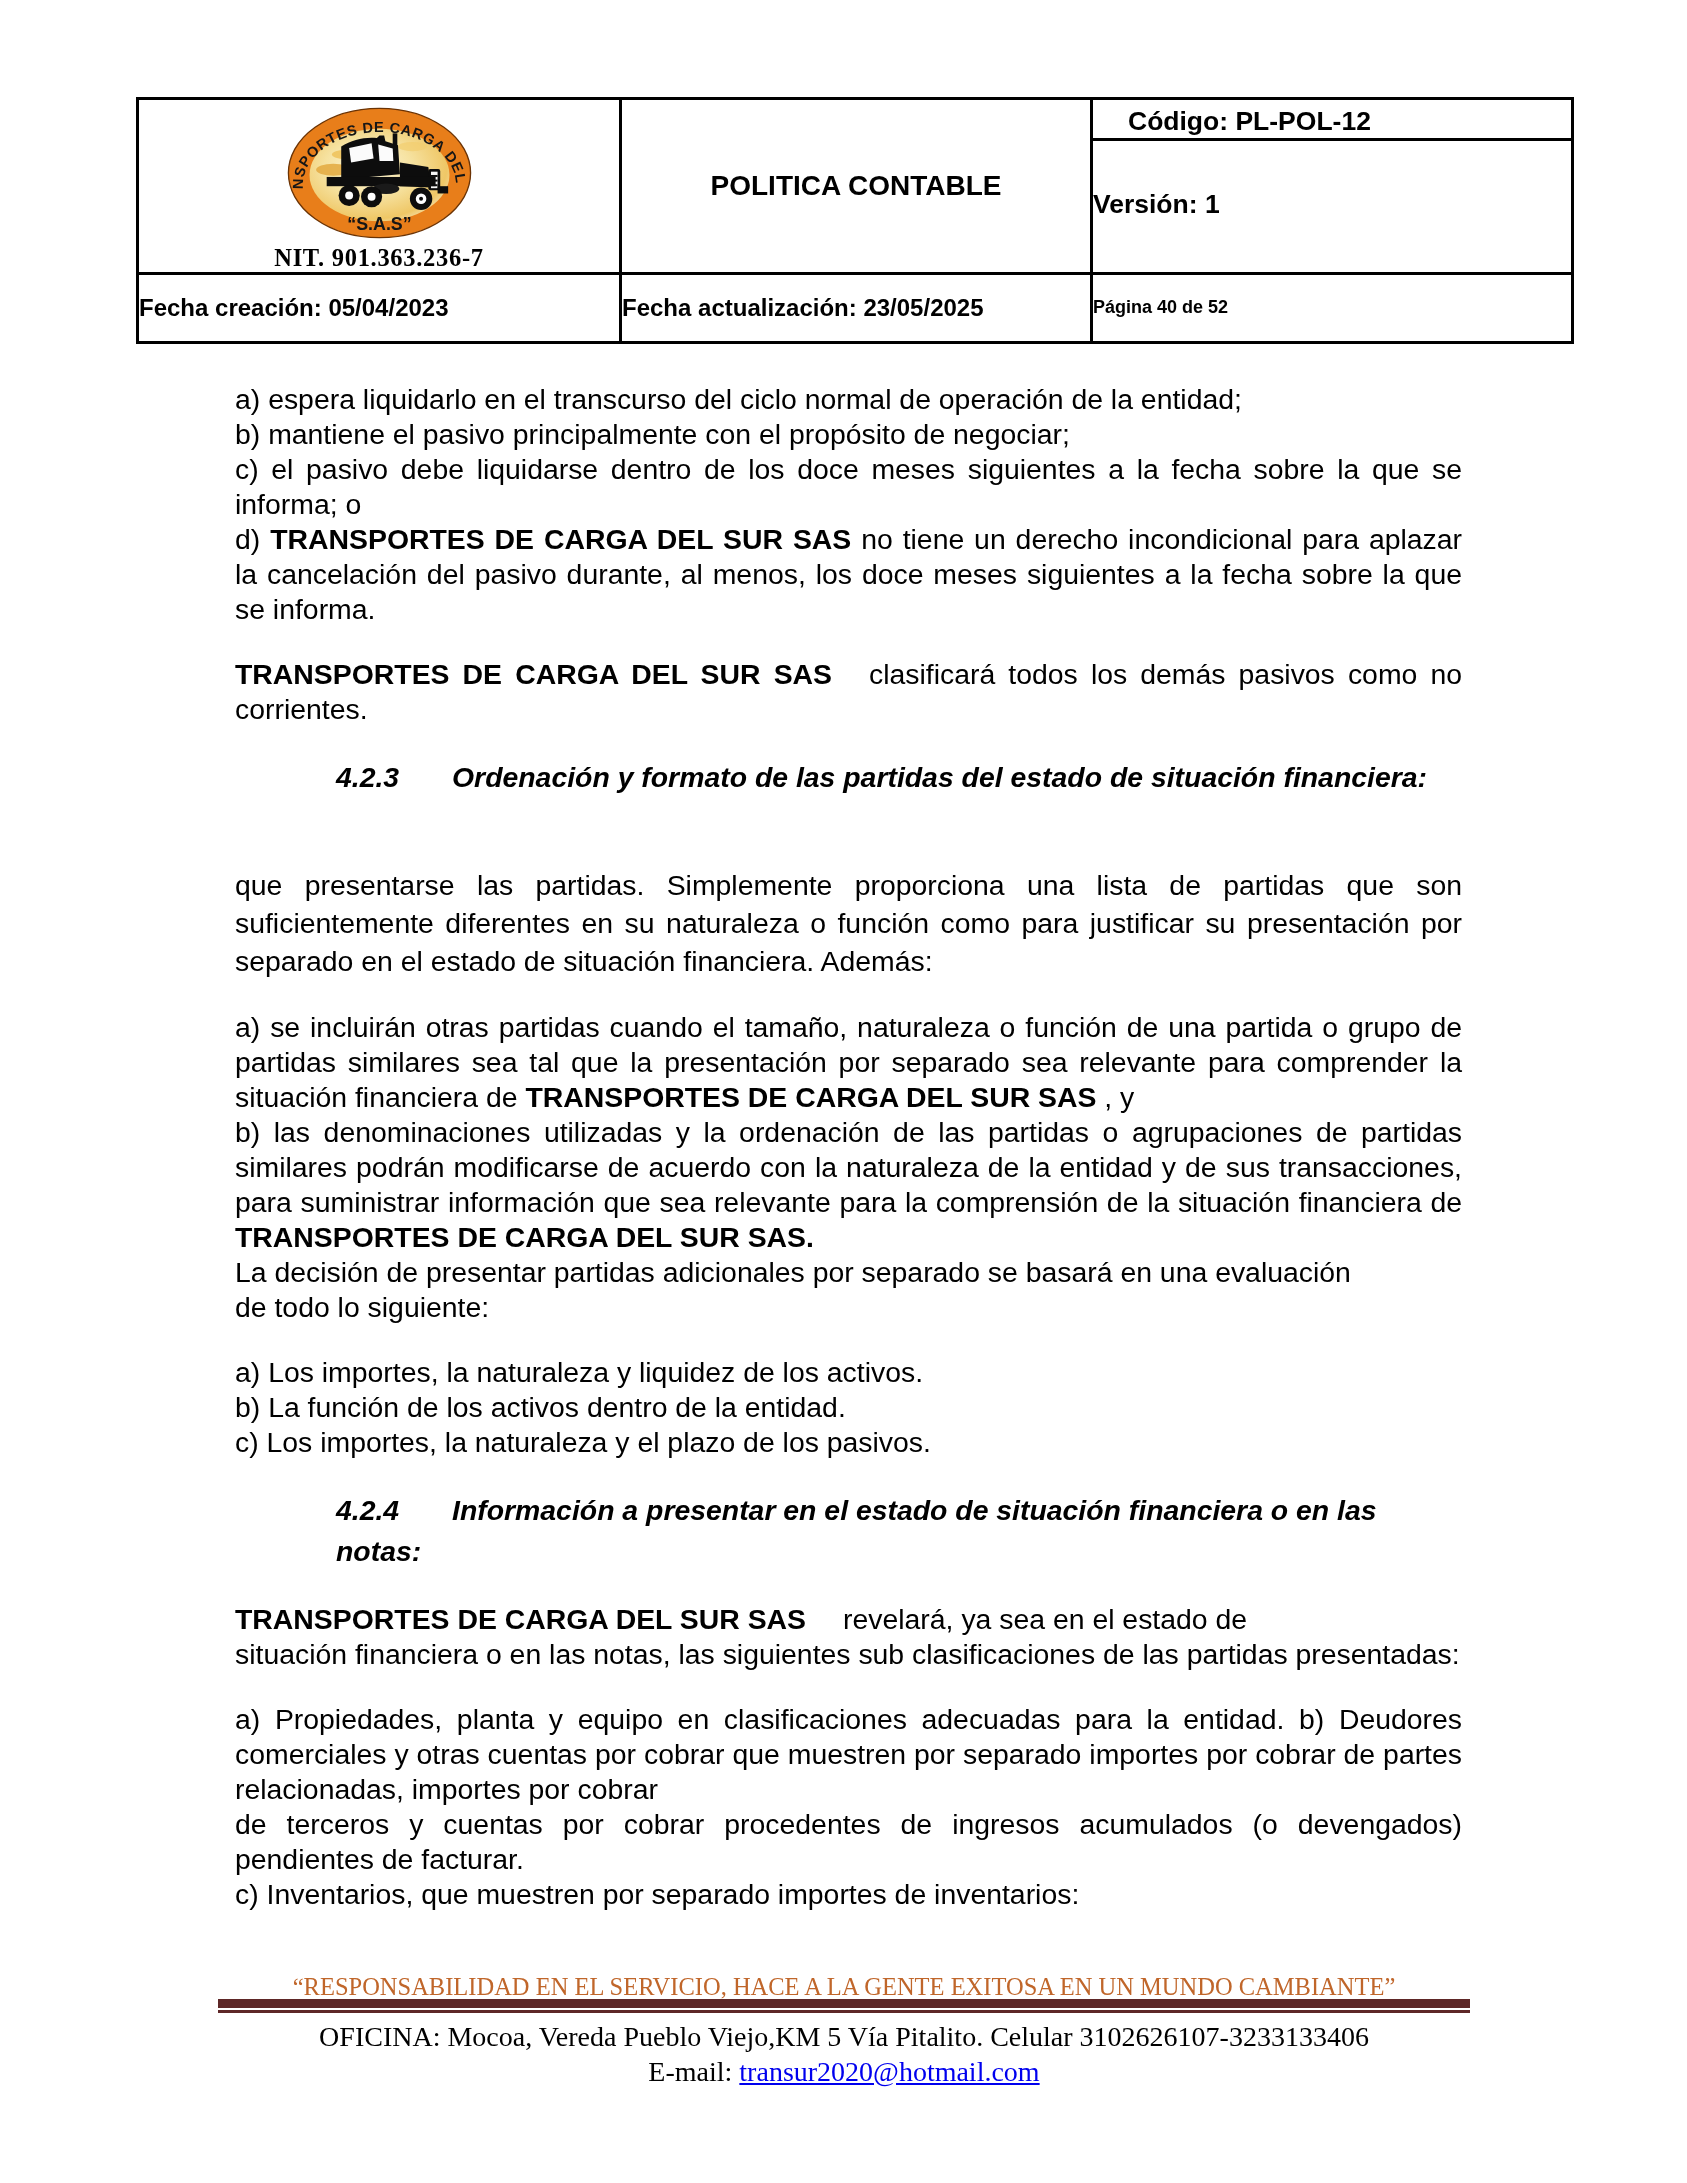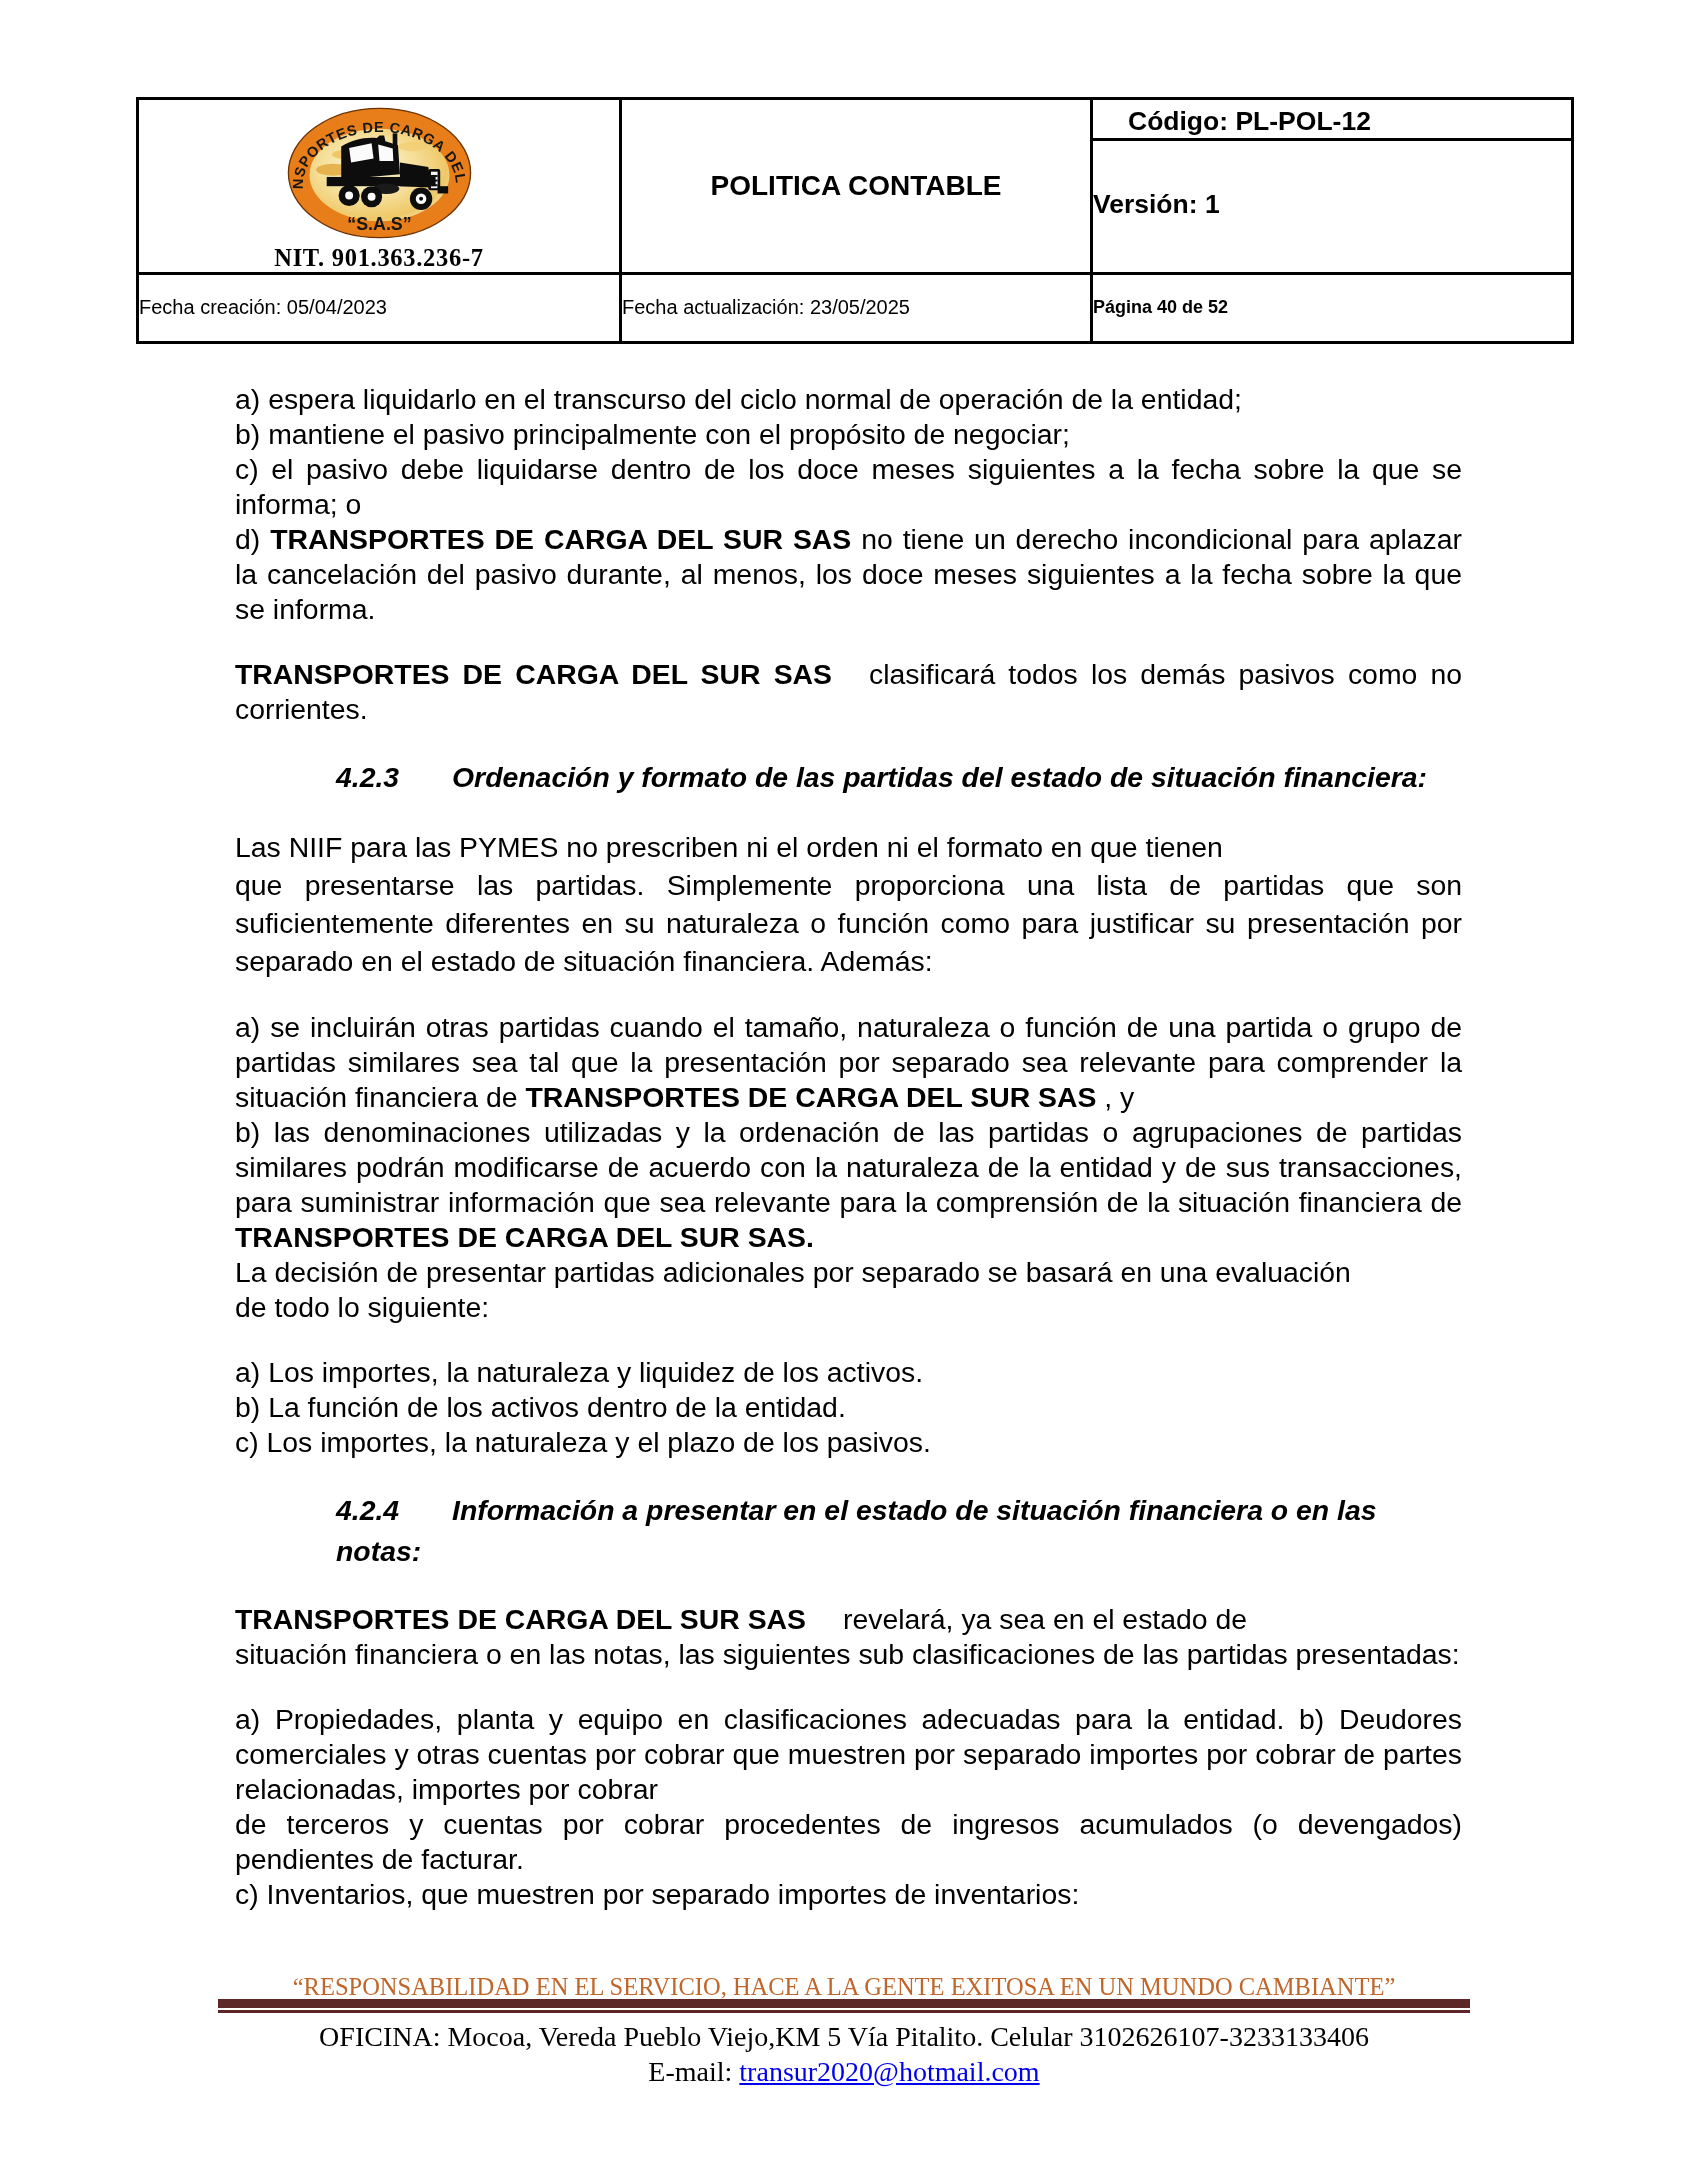--- a/index.html
+++ b/index.html
@@ -16,21 +16,21 @@
   .col1{width:480px;} .col2{width:468px;} .col3{width:478px;}
   .logo-cell{text-align:center;vertical-align:top;}
   .logo-wrap{display:flex;flex-direction:column;align-items:center;padding-top:6.6px;}
   .nit{font-family:"Liberation Serif",serif;font-weight:bold;font-size:24.5px;margin-top:5px;letter-spacing:0.7px;}
   .title-cell{text-align:center;font-weight:bold;font-size:28px;}
   .code-cell{vertical-align:top;}
   .code-box{height:34px;border-bottom:3.3px solid #000;display:flex;align-items:center;
     padding-left:35px;font-weight:bold;font-size:26.5px;}
   .version-box{height:126px;display:flex;align-items:center;
     font-weight:bold;font-size:26.5px;}
-  .date-cell{font-weight:normal;font-size:20px;padding-left:17px;height:66px;}
+  .date-cell{font-weight:bold;font-size:24px;padding-left:17px;height:66px;}
   .page-cell{font-weight:bold;font-size:18px;padding:8px 0 0 17px;vertical-align:top;height:66px;margin-top:26px;}
   
   .body-content{
     position:absolute;left:235px;top:370px;width:1227px;
     font-size:28.4px;line-height:35px;text-align:justify;
   }
   .paragraph{margin:12px 0 30px 0;}
   .paragraph.loose{line-height:38px;}
   .paragraph b{font-weight:bold;}
   .gap{display:inline-block;width:37px;}
@@ -119,21 +119,21 @@
     <td class="col2 date-cell">Fecha actualización: 23/05/2025</td>
     <td class="col3 page-cell">Página 40 de 52</td>
   </tr>
 </tbody>
   </table>
 
 <div class="body-content">
     <div class="paragraph"><span>a) espera liquidarlo en el transcurso del ciclo normal de operación de la entidad;</span><br><span>b) mantiene el pasivo principalmente con el propósito de negociar;</span><br><span>c) el pasivo debe liquidarse dentro de los doce meses siguientes a la fecha sobre la que se informa; o</span><br><span>d) </span><b>TRANSPORTES DE CARGA DEL SUR SAS</b><span> no tiene un derecho incondicional para aplazar la cancelación del pasivo durante, al menos, los doce meses siguientes a la fecha sobre la que se informa.</span></div>
     <div class="paragraph"><b>TRANSPORTES DE CARGA DEL SUR SAS</b><span class="gap"></span><span>clasificará todos los demás pasivos como no corrientes.</span></div>
     <div class="heading"><span class="hnum">4.2.3</span><span>Ordenación y formato de las partidas del estado de situación financiera:</span></div>
-    <div class="paragraph loose"><span>Las NIIF para las PYMES no prescriben ni el orden ni el formato en que tienen</span><br><span>que presentarse las partidas. Simplemente proporciona una lista de partidas que son suficientemente diferentes en su naturaleza o función como para justificar su presentación por separado en el estado de situación financiera. Además:</span></div>
+    <div class="paragraph loose"><br><span>que presentarse las partidas. Simplemente proporciona una lista de partidas que son suficientemente diferentes en su naturaleza o función como para justificar su presentación por separado en el estado de situación financiera. Además:</span></div>
     <div class="paragraph"><span>a) se incluirán otras partidas cuando el tamaño, naturaleza o función de una partida o grupo de partidas similares sea tal que la presentación por separado sea relevante para comprender la situación financiera de </span><b>TRANSPORTES DE CARGA DEL SUR SAS</b><span> , y</span><br><span>b) las denominaciones utilizadas y la ordenación de las partidas o agrupaciones de partidas similares podrán modificarse de acuerdo con la naturaleza de la entidad y de sus transacciones, para suministrar información que sea relevante para la comprensión de la situación financiera de </span><b>TRANSPORTES DE CARGA DEL SUR SAS.</b><br><span>La decisión de presentar partidas adicionales por separado se basará en una evaluación</span><br><span>de todo lo siguiente:</span></div>
     <div class="paragraph"><span>a) Los importes, la naturaleza y liquidez de los activos.</span><br><span>b) La función de los activos dentro de la entidad.</span><br><span>c) Los importes, la naturaleza y el plazo de los pasivos.</span></div>
     <div class="heading"><span class="hnum">4.2.4</span><span>Información a presentar en el estado de situación financiera o en las notas:</span></div>
     <div class="paragraph"><b>TRANSPORTES DE CARGA DEL SUR SAS</b><span class="gap"></span><span>revelará, ya sea en el estado de</span><br><span>situación financiera o en las notas, las siguientes sub clasificaciones de las partidas presentadas:</span></div>
     <div class="paragraph"><span>a) Propiedades, planta y equipo en clasificaciones adecuadas para la entidad. b) Deudores comerciales y otras cuentas por cobrar que muestren por separado importes por cobrar de partes relacionadas, importes por cobrar</span><br><span>de terceros y cuentas por cobrar procedentes de ingresos acumulados (o devengados) pendientes de facturar.</span><br><span>c) Inventarios, que muestren por separado importes de inventarios:</span></div>
   </div>
 
 <div class="footer slogan">“RESPONSABILIDAD EN EL SERVICIO, HACE A LA GENTE EXITOSA EN UN MUNDO CAMBIANTE”</div>
 <div class="footer divider">
   <div class="bar"></div>

